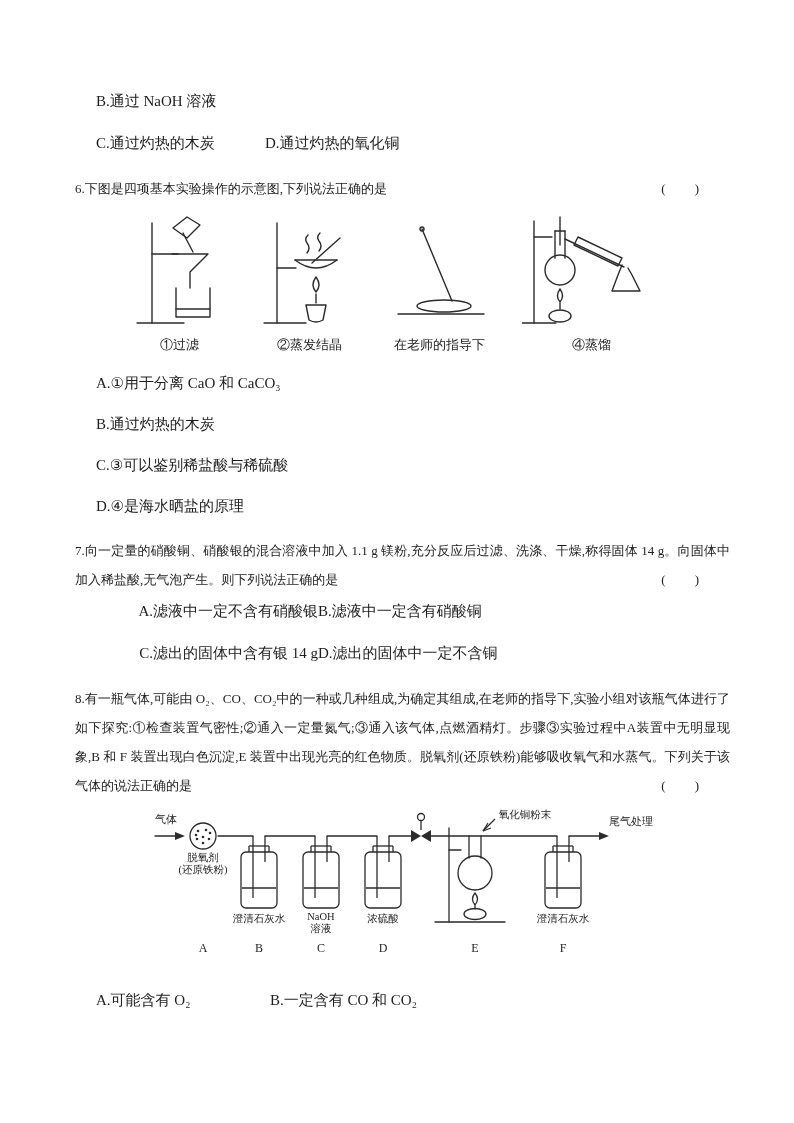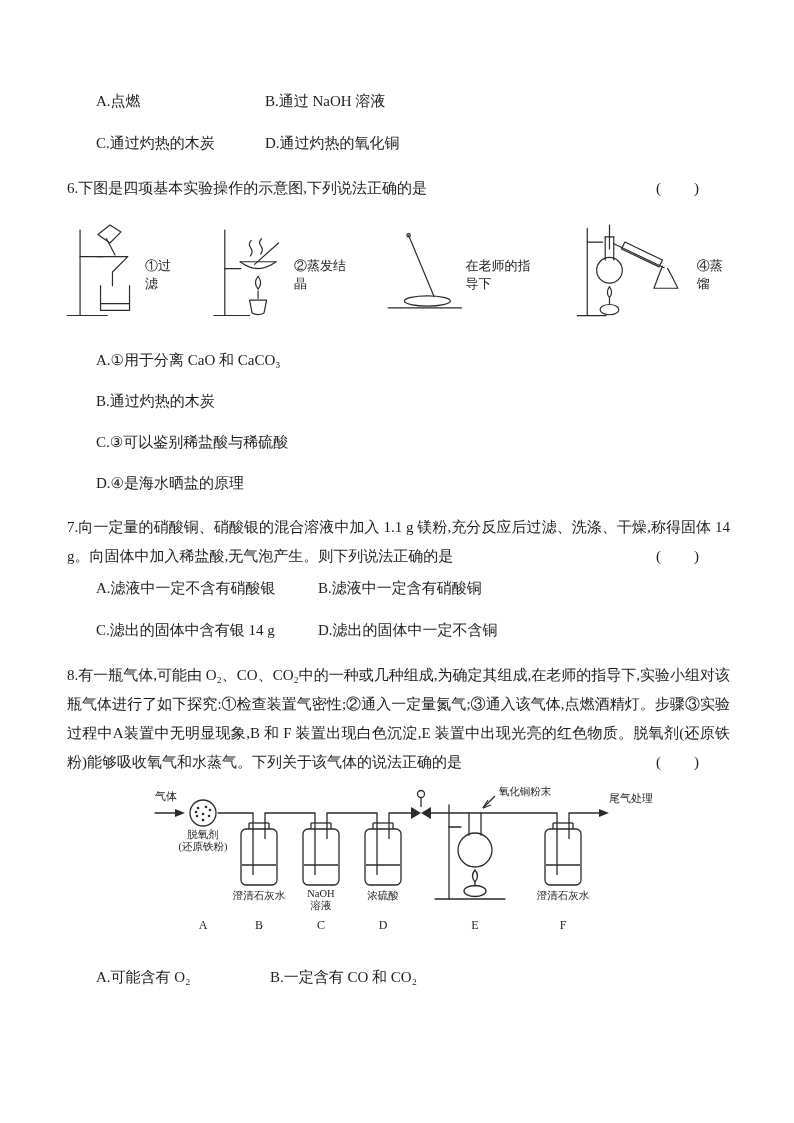--- a/index.html
+++ b/index.html
@@ -6,47 +6,46 @@
   body{
     width:794px;height:1123px;background:#ffffff;color:#1d1d1d;
     font-family:"Liberation Serif","DejaVu Serif",serif;
     -webkit-font-smoothing:antialiased;
   }
   .page{width:794px;height:1123px;box-sizing:border-box;padding:90px 64px 0 63px;overflow:hidden;}
 
   .opt-row{display:flex;font-size:15px;line-height:22px;margin:0 0 20px 33px;}
   .opt-row .opt-a{flex:0 0 auto;}
   .cols-q5 .opt-a{width:169px;}
-  .cols-q7 .opt-a{width:222px;}
+  .cols-q7 .opt-a{width:222px;text-align:right;}
   .cols-q8 .opt-a{width:174px;}
 
-  .stem{position:relative;font-size:15px;line-height:29px;text-align:justify;margin:0 0 6px 4px;}
+  .stem{position:relative;font-size:13px;line-height:29px;text-align:justify;margin:0 0 6px 12px;}
   .bracket{position:absolute;right:30px;bottom:0;letter-spacing:1px;white-space:nowrap;}
 
   .option-line{font-size:15px;line-height:22px;margin:0 0 19px 33px;}
 
   .fig-row{display:flex;justify-content:center;align-items:flex-end;gap:34px;margin:10px 0 18px 0;}
-  .fig-cell{display:flex;flex-direction:row;align-items:center;}
+  .fig-cell{display:flex;flex-direction:column;align-items:center;}
   .fig-cell figcaption{font-size:13px;margin-top:5px;}
   figure{margin:0;}
 
   .fig2{margin:6px 0 33px 90px;}
   svg{display:block;}
   svg text{font-family:"Liberation Serif","DejaVu Serif",serif;fill:#1d1d1d;}
   .t11{font-size:11px;}
   .t10{font-size:10.5px;}
   .t12{font-size:12px;}
 </style>
 </head>
 <body>
 
 <div class="page">
 
   <div class="opt-row cols-q5">
-    <span class="opt-a">A.点燃</span>
     <span class="opt-b">B.通过 NaOH 溶液</span>
   </div>
   <div class="opt-row cols-q5">
     <span class="opt-a">C.通过灼热的木炭</span>
     <span class="opt-b">D.通过灼热的氧化铜</span>
   </div>
 
   <div class="stem">
     <span>6.下图是四项基本实验操作的示意图,下列说法正确的是</span>
     <span class="bracket">(　　)</span>

